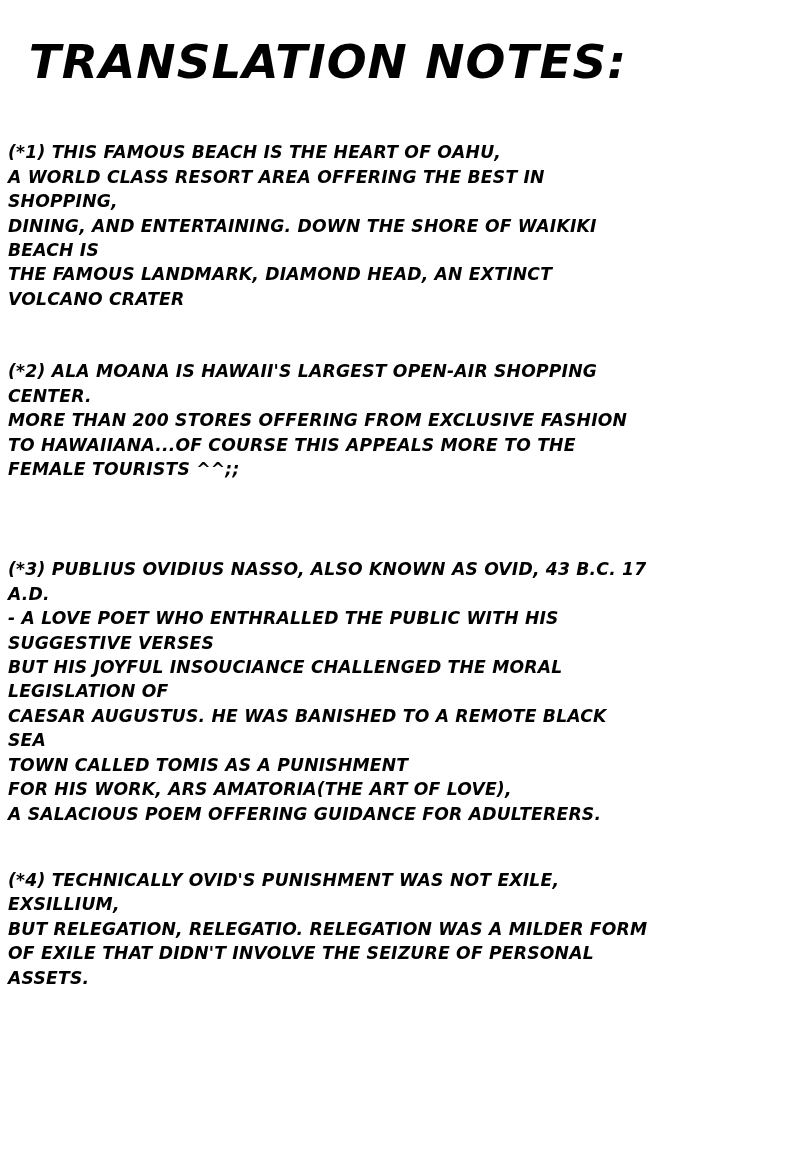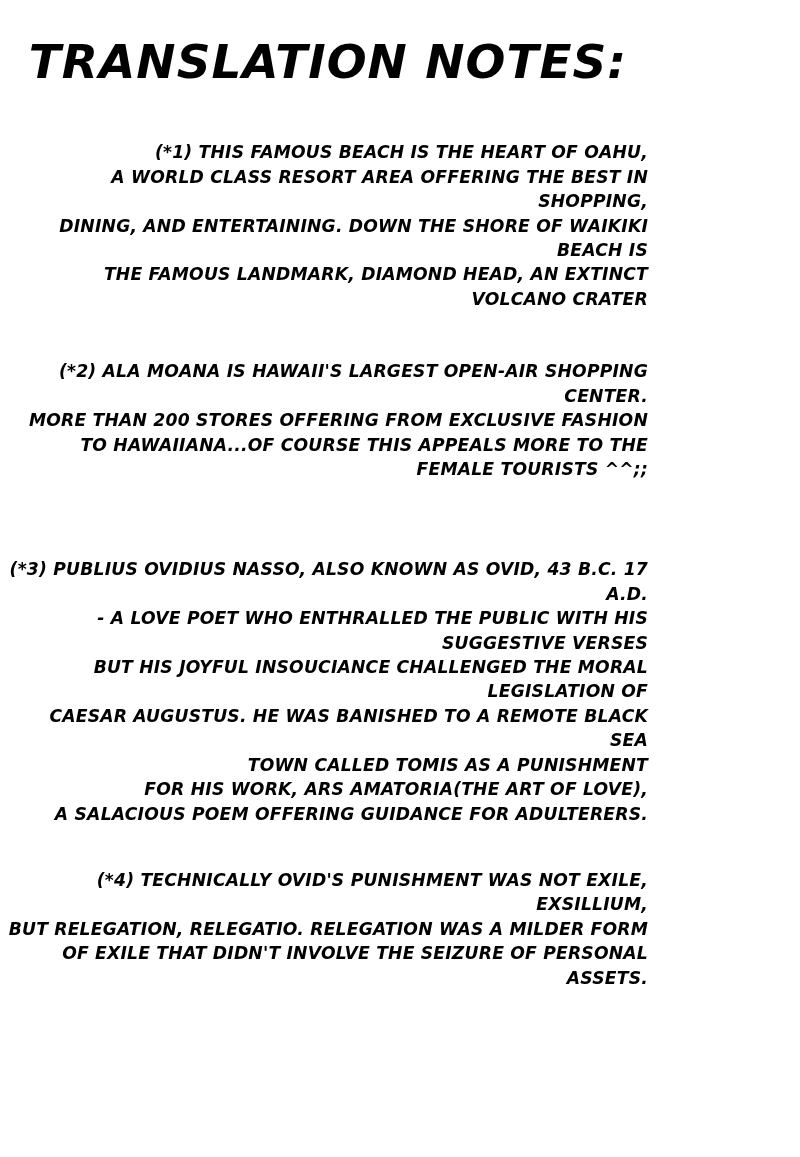--- a/index.html
+++ b/index.html
@@ -32,21 +32,21 @@
     margin: 0;
     padding-top: 38px;
     line-height: 1.05;
     transform: scaleX(1.02);
   }
   .notes {
     margin-top: 54px;
     padding: 0 8px;
   }
   .note {
-    text-align: right;
+    text-align: left;
     font-family: "DejaVu Sans", sans-serif;
     font-weight: bold;
     font-style: italic;
     font-size: 17.2px;
     line-height: 1.42;
     text-transform: uppercase;
     letter-spacing: 0.2px;
     margin: 0 0 42px 0;
     white-space: pre-line;
   }

